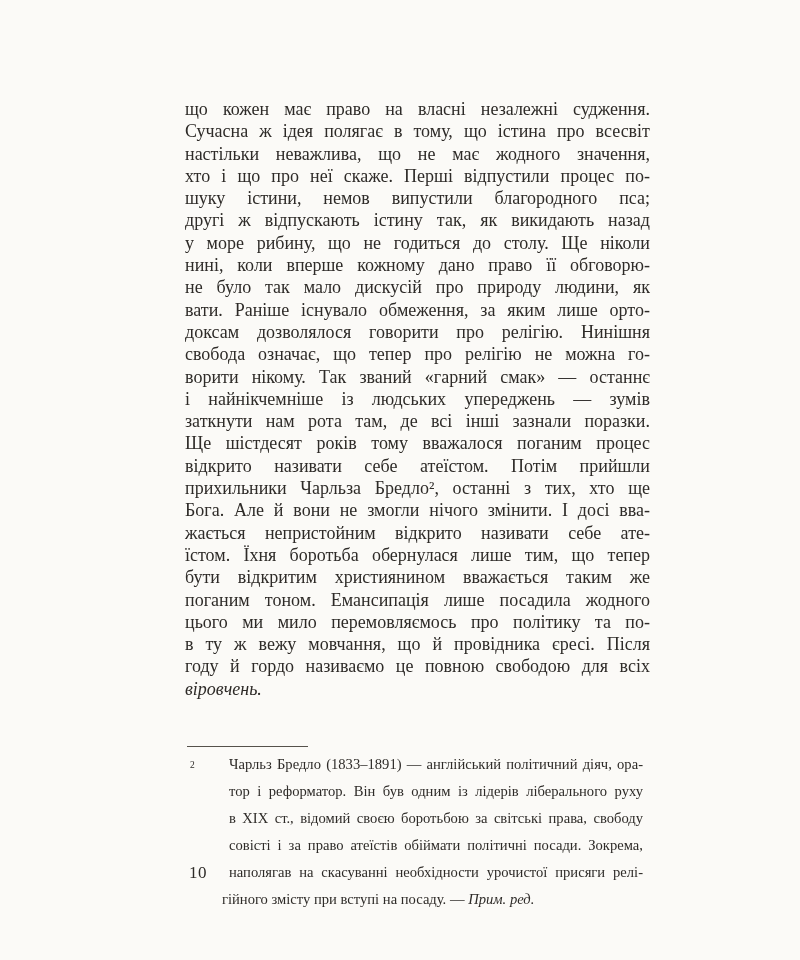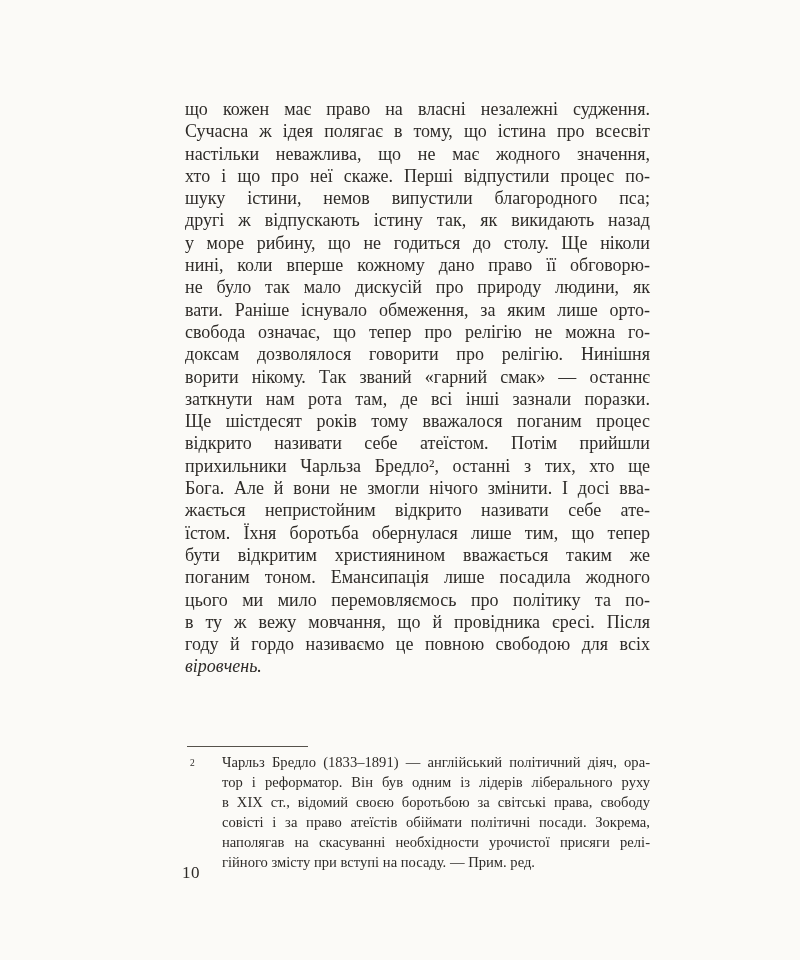--- a/index.html
+++ b/index.html
@@ -52,33 +52,34 @@
     font-size: 14.6px;
     line-height: 20px;
   }
   .fn-marker {
     position: absolute;
     left: 5px;
     top: 1px;
     font-size: 9.5px;
   }
   .fn-lines .fn-line {
-    margin: 0;
+    margin: 7px;
     text-align: justify;
     text-align-last: justify;
   }
   .fn-line.last {
     margin: 0;
     text-align: left;
   }
   .fn-line.last .ital {
+    font-style: italic;
   }
   .page-number {
     position: absolute;
-    left: 182px;
+    left: 189px;
     top: 863px;
     font-size: 17px;
     letter-spacing: 0.5px;
   }
 </style>
 </head>
 <body>
 
 <div class="page">
 
@@ -86,23 +87,24 @@
       <p class="line">що кожен має право на власні незалежні судження.</p>
       <p class="line">Сучасна ж ідея полягає в тому, що істина про всесвіт</p>
       <p class="line">настільки неважлива, що не має жодного значення,</p>
       <p class="line">хто і що про неї скаже. Перші відпустили процес по-</p>
       <p class="line">шуку істини, немов випустили благородного пса;</p>
       <p class="line">другі ж відпускають істину так, як викидають назад</p>
       <p class="line">у море рибину, що не годиться до столу. Ще ніколи</p>
       <p class="line">нині, коли вперше кожному дано право її обговорю-</p>
       <p class="line">не було так мало дискусій про природу людини, як</p>
       <p class="line">вати. Раніше існувало обмеження, за яким лише орто-</p>
+      <p class="line">доксам дозволялося говорити про релігію. Нинішня</p>
       <p class="line">свобода означає, що тепер про релігію не можна го-</p>
-      <p class="line">доксам дозволялося говорити про релігію. Нинішня</p>
       <p class="line">ворити нікому. Так званий «гарний смак» — останнє</p>
+      <p class="line">і найнікчемніше із людських упереджень — зумів</p>
       <p class="line">заткнути нам рота там, де всі інші зазнали поразки.</p>
       <p class="line">Ще шістдесят років тому вважалося поганим процес</p>
       <p class="line">відкрито називати себе атеїстом. Потім прийшли</p>
       <p class="line">прихильники Чарльза Бредло², останні з тих, хто ще</p>
       <p class="line">Бога. Але й вони не змогли нічого змінити. І досі вва-</p>
       <p class="line">жається непристойним відкрито називати себе ате-</p>
       <p class="line">їстом. Їхня боротьба обернулася лише тим, що тепер</p>
       <p class="line">бути відкритим християнином вважається таким же</p>
       <p class="line">поганим тоном. Емансипація лише посадила жодного</p>
       <p class="line">цього ми мило перемовляємось про політику та по-</p>

